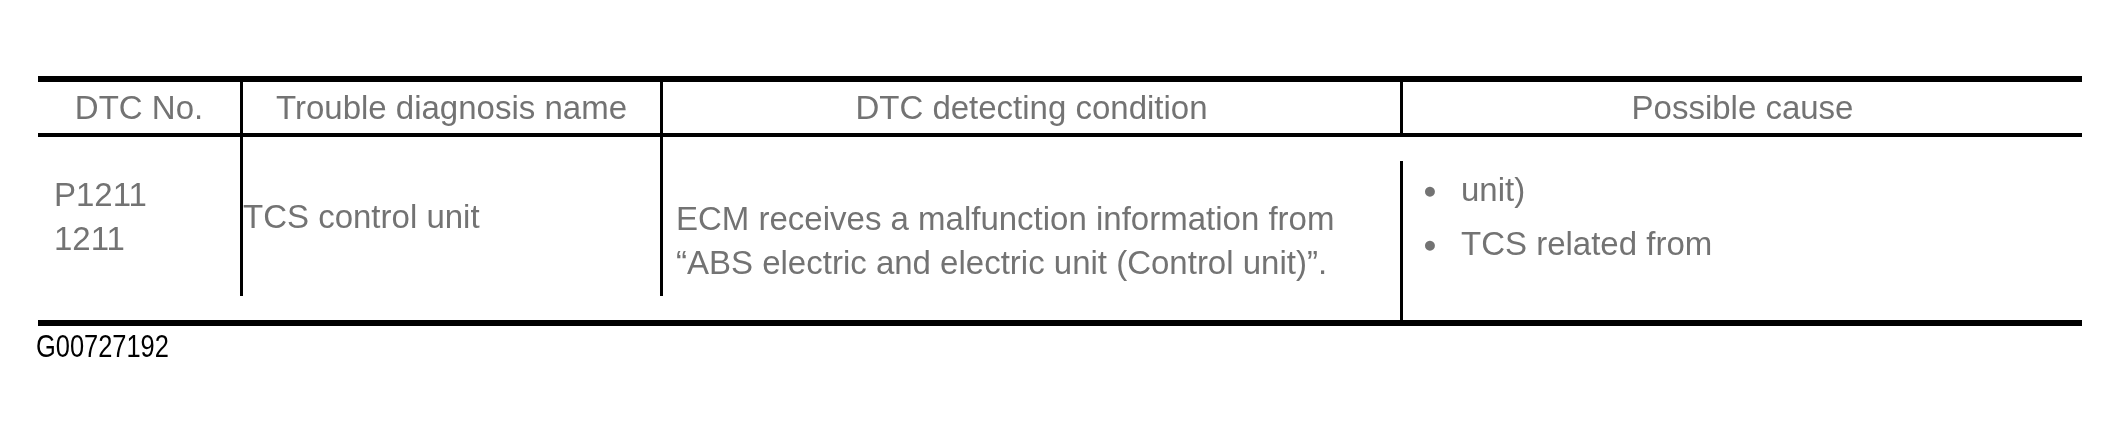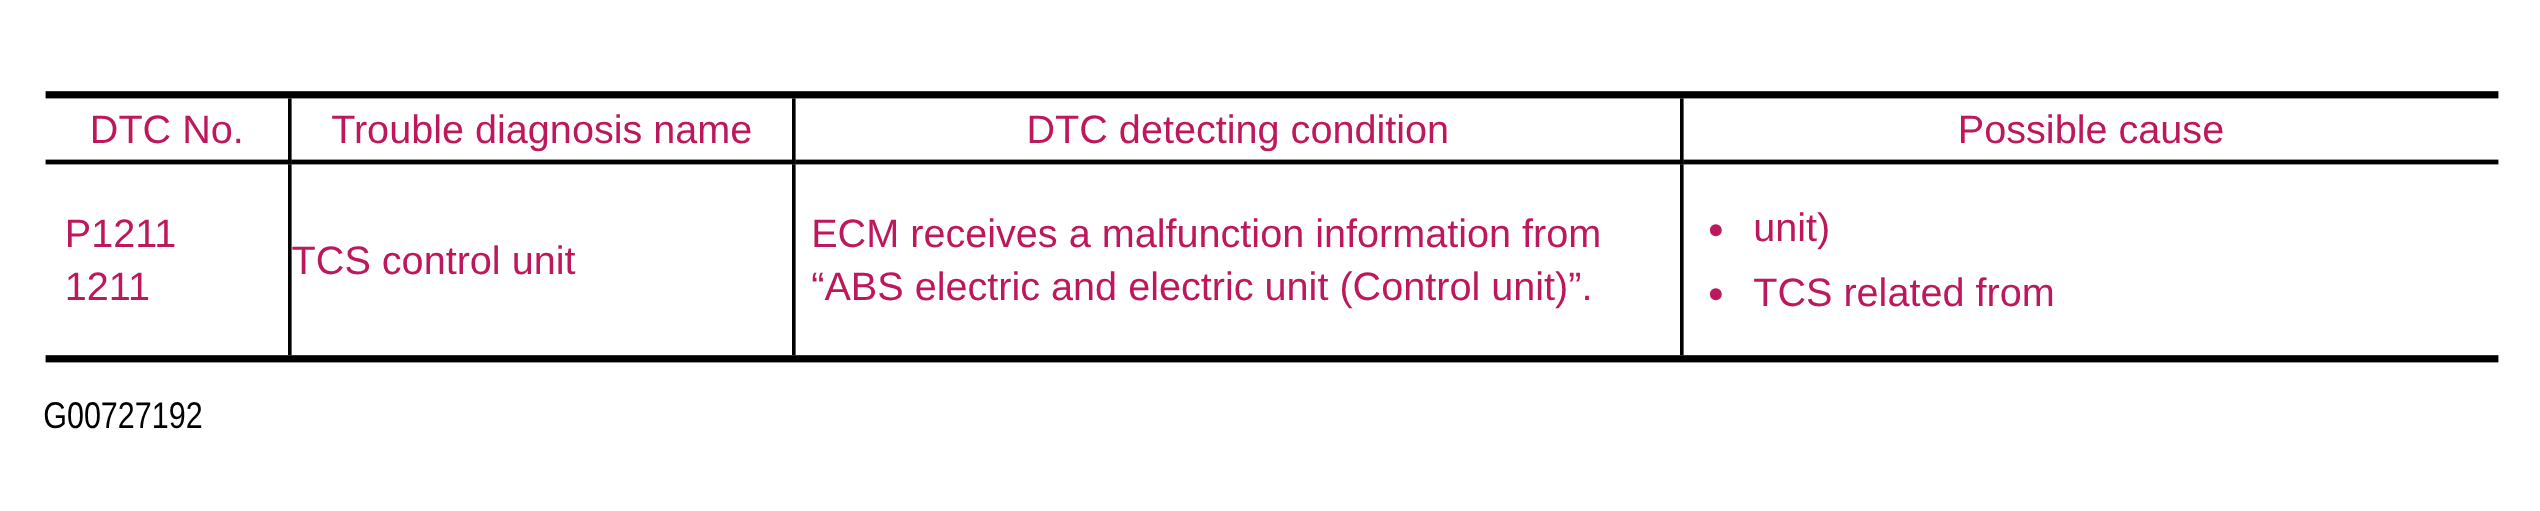--- a/index.html
+++ b/index.html
@@ -26,41 +26,41 @@
     border-bottom: 6px solid #000;
   }
   .tgrid {
     display: grid;
     grid-template-columns: 205px 420px 740px 1fr;
   }
   .cell {
     box-sizing: border-box;
     font-size: 33px;
     line-height: 44px;
-    color: #be185d;
+    color: #737373;
   }
   .vline {
     border-right: 3px solid #000;
   }
   .head {
     height: 55px;
     border-bottom: 4px solid #000;
     display: flex;
     align-items: center;
     justify-content: center;
     white-space: nowrap;
   }
   .bodyc {
     height: 159px;
     display: flex;
     align-items: center;
   }
   .pad-dtc   { padding-left: 16px; align-items: center; }
   .pad-name  { }
-  .pad-cond  { padding-left: 13px; }
+  .pad-cond  { padding-left: 13px; margin-top: 24px; }
   .pad-cause { padding-left: 20px; padding-right: 6px; }
   .lineblock span {
     display: block;
     white-space: nowrap;
   }
   .cause-list {
     display: flex;
     flex-direction: column;
     gap: 10px;
     width: 100%;

